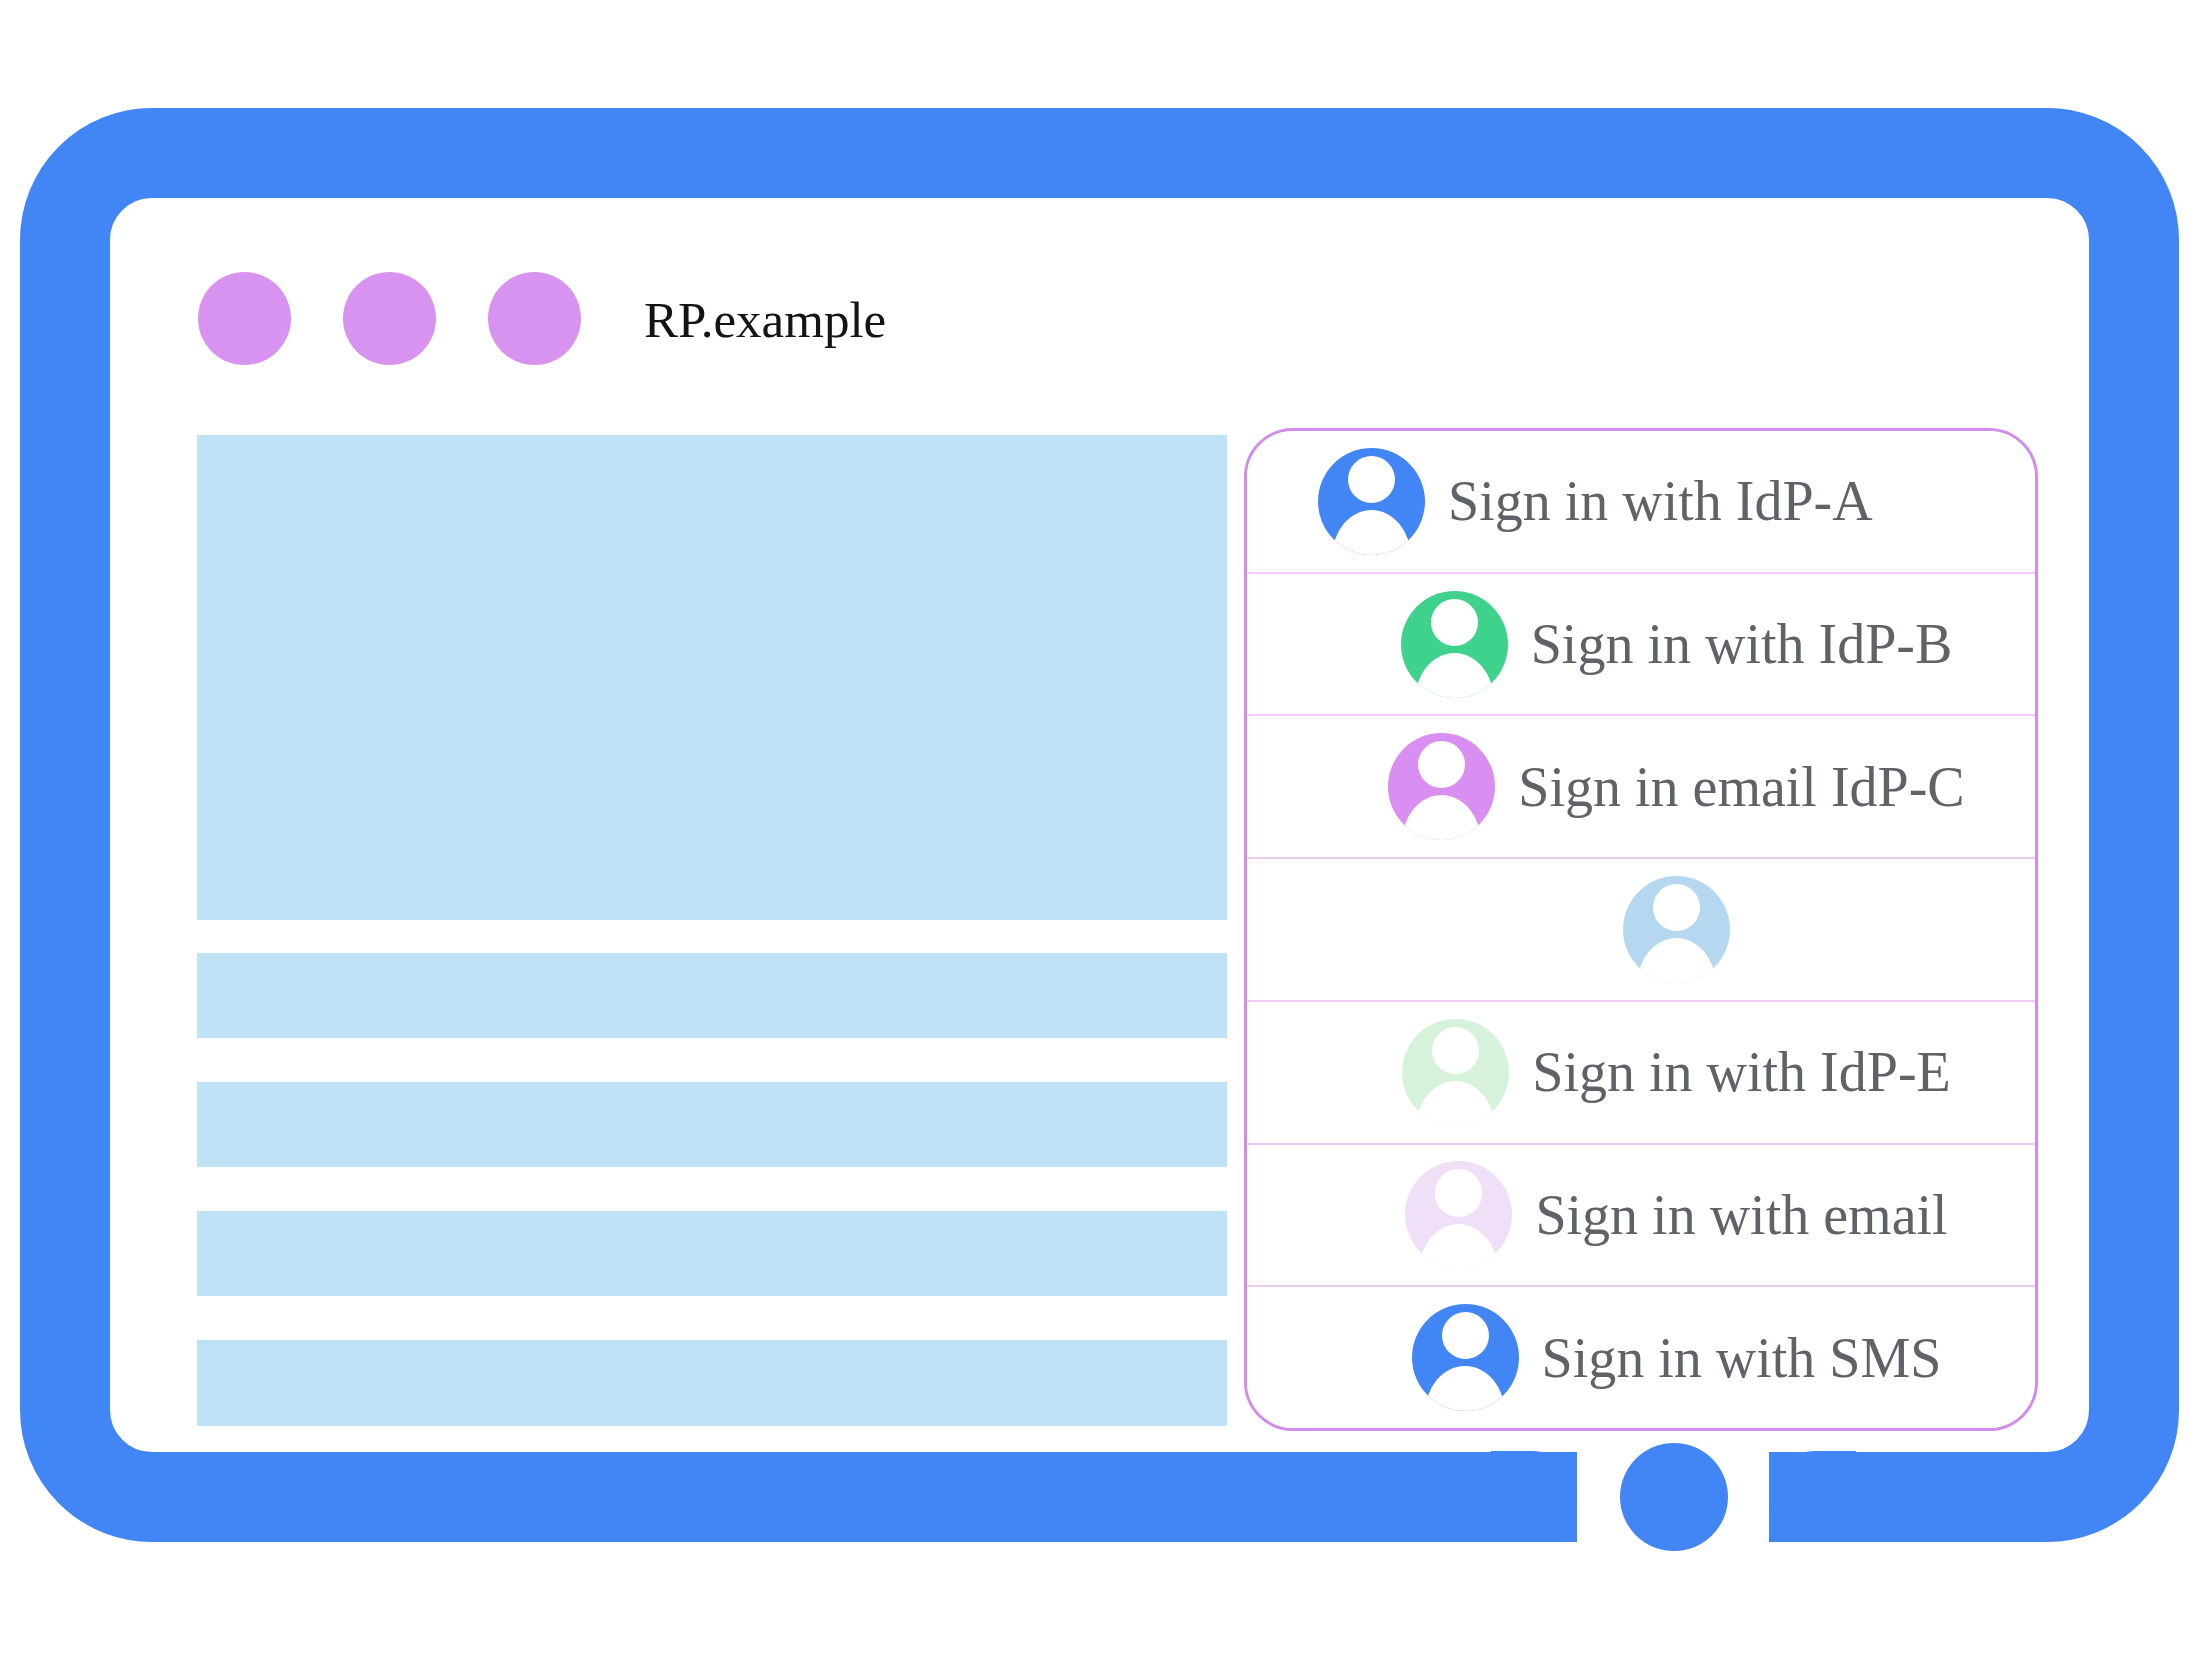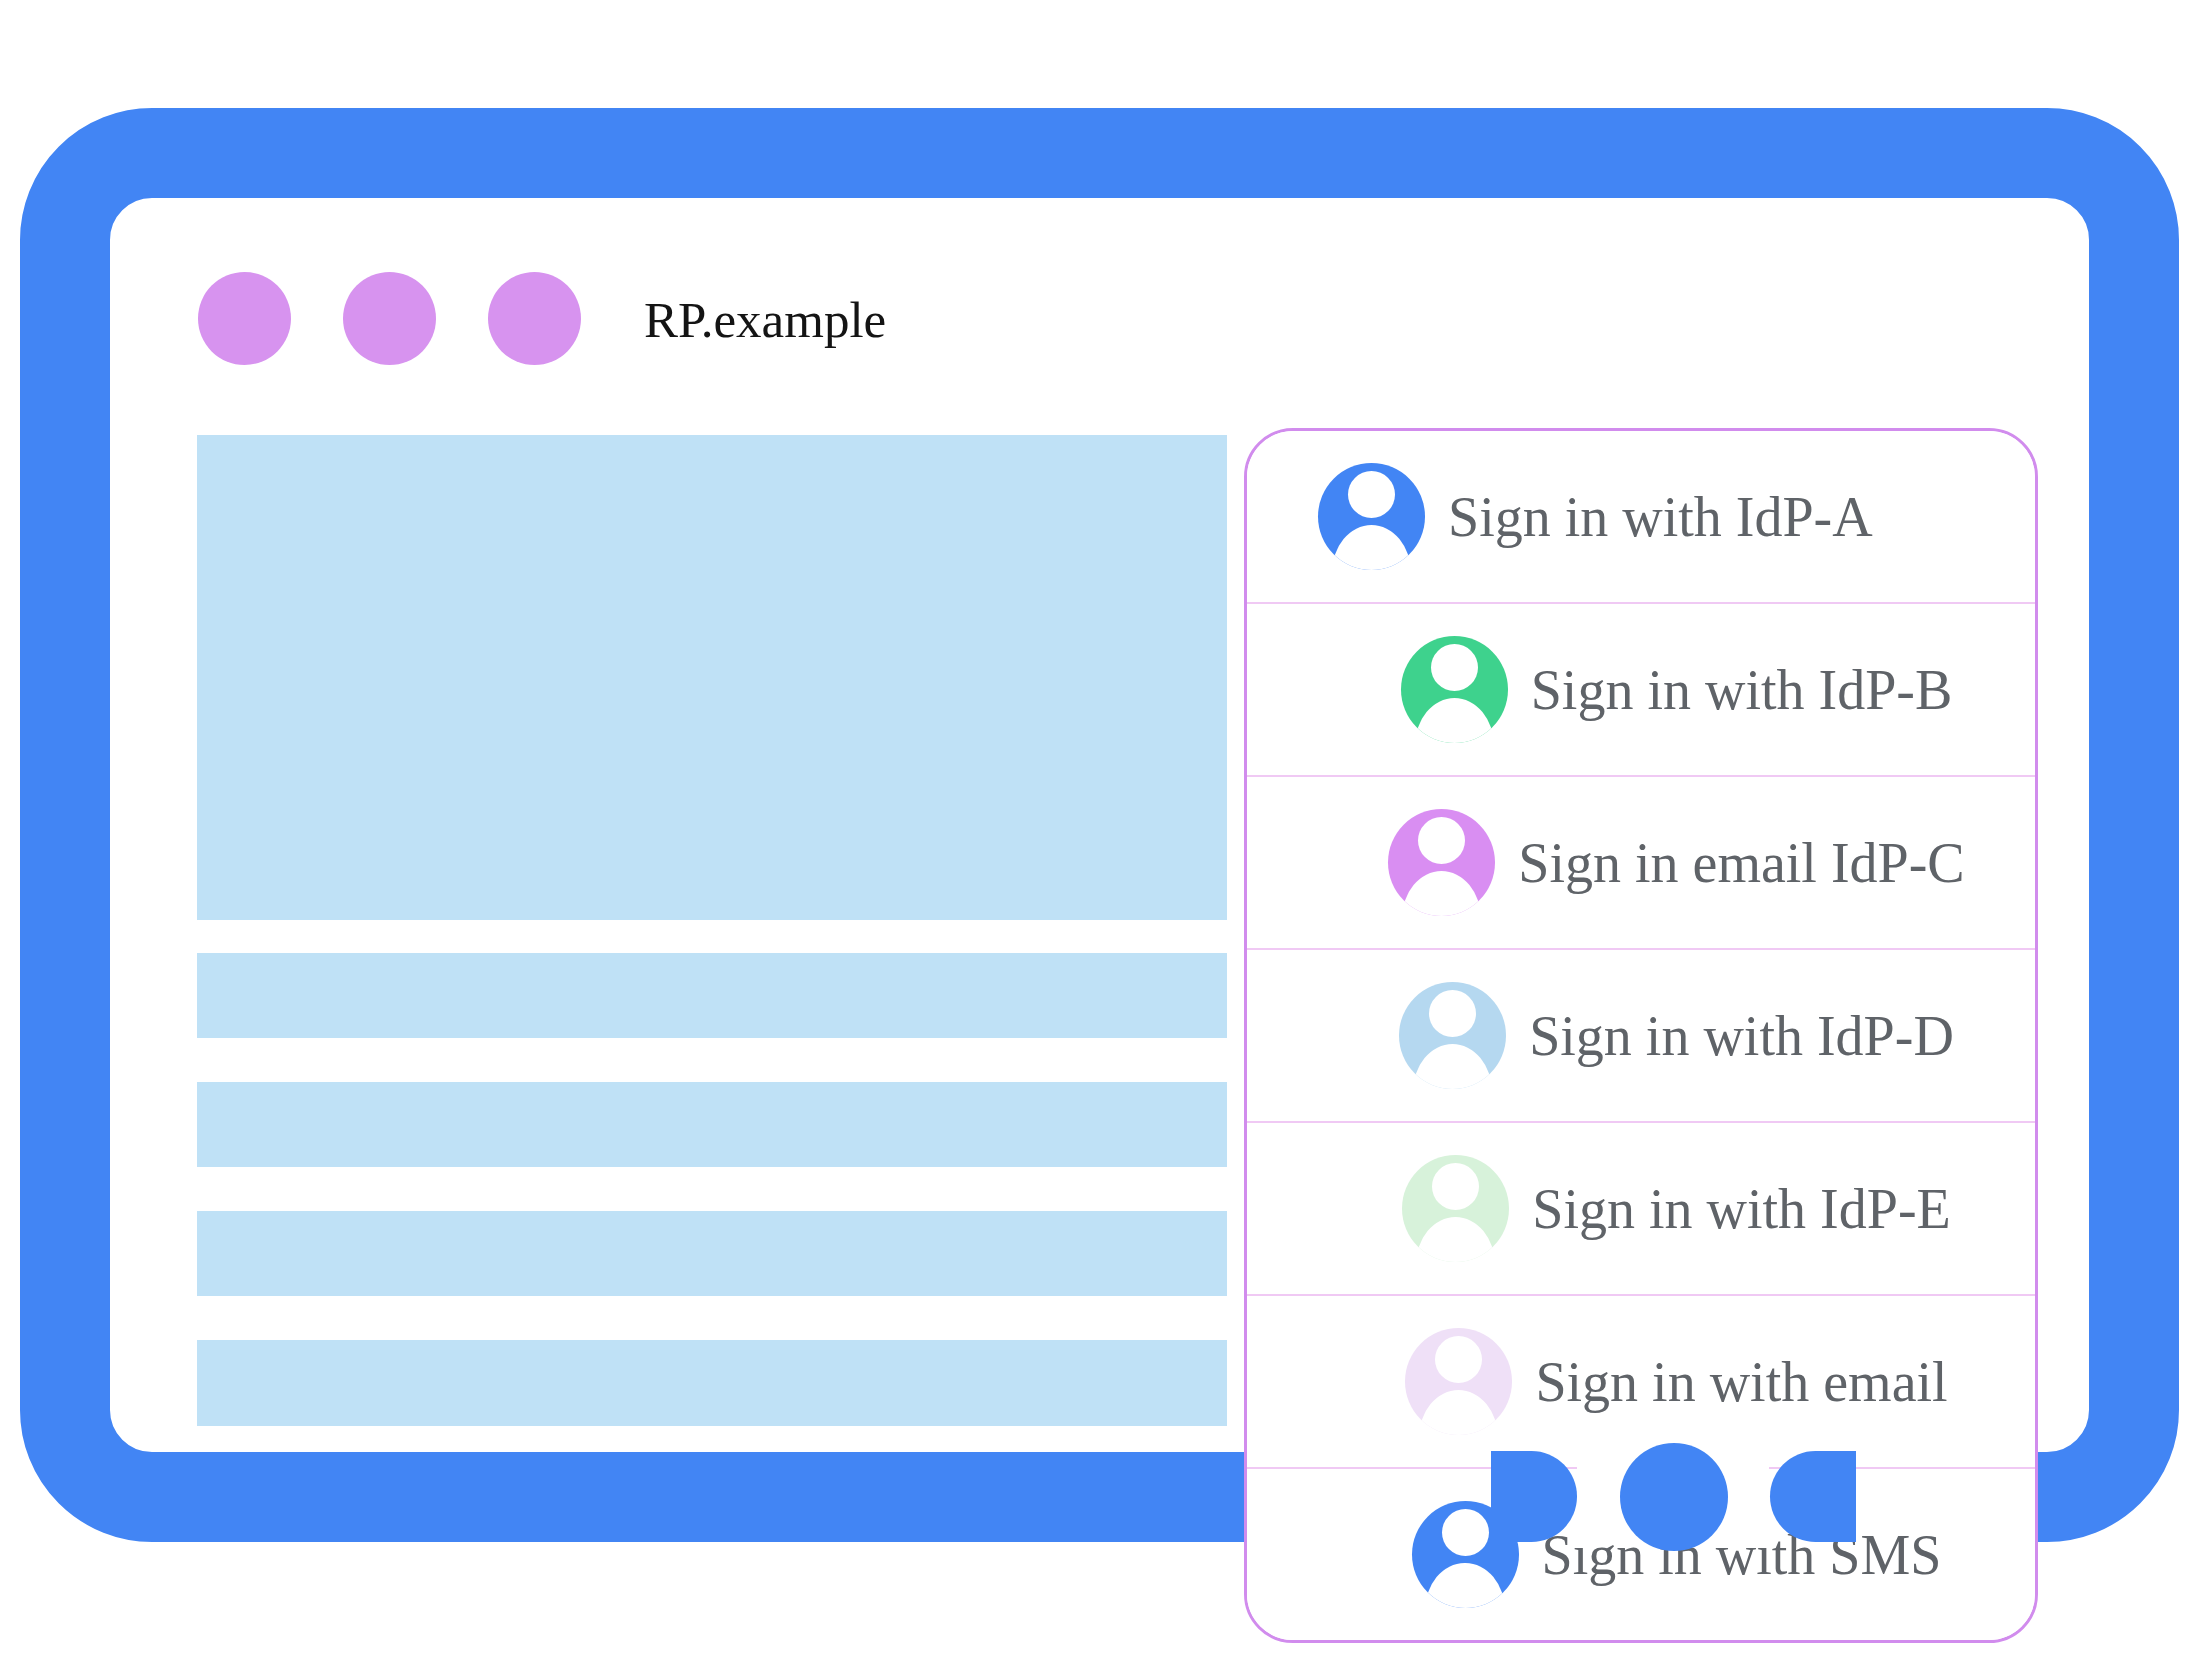--- a/index.html
+++ b/index.html
@@ -38,21 +38,21 @@
   }
   
   .ph{position:absolute;left:197px;width:1030px;background:var(--placeholder-blue);z-index:2;}
   .ph-hero{top:435px;height:485px;}
   .ph-l1{top:953px;height:85px;}
   .ph-l2{top:1082px;height:85px;}
   .ph-l3{top:1211px;height:85px;}
   .ph-l4{top:1340px;height:86px;}
   
   .panel{
-    position:absolute;left:1244px;top:428px;width:794px;height:1215px;z-index:2;
+    position:absolute;left:1244px;top:428px;width:794px;height:1003px;z-index:2;
     box-sizing:border-box;border:3.5px solid var(--panel-border);border-radius:49px;
     background:#ffffff;display:flex;flex-direction:column;overflow:hidden;
   }
   .row{
     flex:1 1 0;display:flex;align-items:center;padding-left:71px;
     background:#ffffff;cursor:pointer;
   }
   .row + .row{border-top:2.6px solid var(--separator-pink);justify-content:center;}
   .avatar{
     position:relative;width:107px;height:107px;border-radius:50%;
@@ -118,21 +118,20 @@
         <span class="torso"></span>
       </span>
       <span class="label">Sign in email IdP-C</span>
     </div>
 
     <div class="row">
       <span class="avatar" style="background: rgb(181, 216, 240);">
         <span class="head"></span>
         <span class="torso"></span>
       </span>
-      <span class="label">Sign in with IdP-D</span>
     </div>
 
     <div class="row">
       <span class="avatar" style="background: rgb(215, 242, 218);">
         <span class="head"></span>
         <span class="torso"></span>
       </span>
       <span class="label">Sign in with IdP-E</span>
     </div>
 

